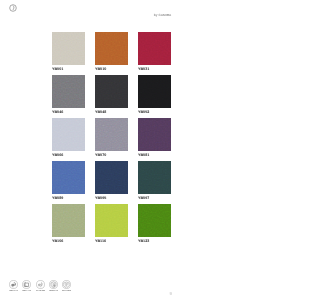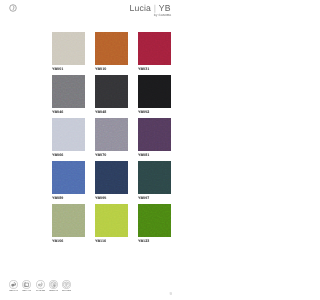--- a/index.html
+++ b/index.html
@@ -25,21 +25,20 @@
 </head>
 <body>
 
 <div class="page">
   <div class="logo">
     <svg viewBox="0 0 16 16" width="8" height="8">
         <circle cx="8" cy="8" r="6.6" fill="none" stroke="#8e8e8e" stroke-width="1.5"></circle>
         <path d="M8.6 3.8 C10 5.2 10.2 7.4 9.2 9.4 C8.8 10.4 8.3 11.4 8.3 11.4" fill="none" stroke="#8e8e8e" stroke-width="1.6" stroke-linecap="round"></path>
       </svg>
   </div>
-  <div class="title"><span>Lucia</span><span class="sep">|</span><span>YB</span></div>
   <div class="subtitle">by CAMIRA</div>
 
   <div class="grid" id="grid">
       <div class="row">
         <div class="cell">
           <div class="sw" style="background: rgb(205, 200, 188);">
             <div class="tex">
               <svg width="33" height="33" viewBox="0 0 33 33" style="display:block">
                 <filter id="f0_0">
                   <feTurbulence type="fractalNoise" baseFrequency="0.62 0.82" numOctaves="1" seed="5"></feTurbulence>

